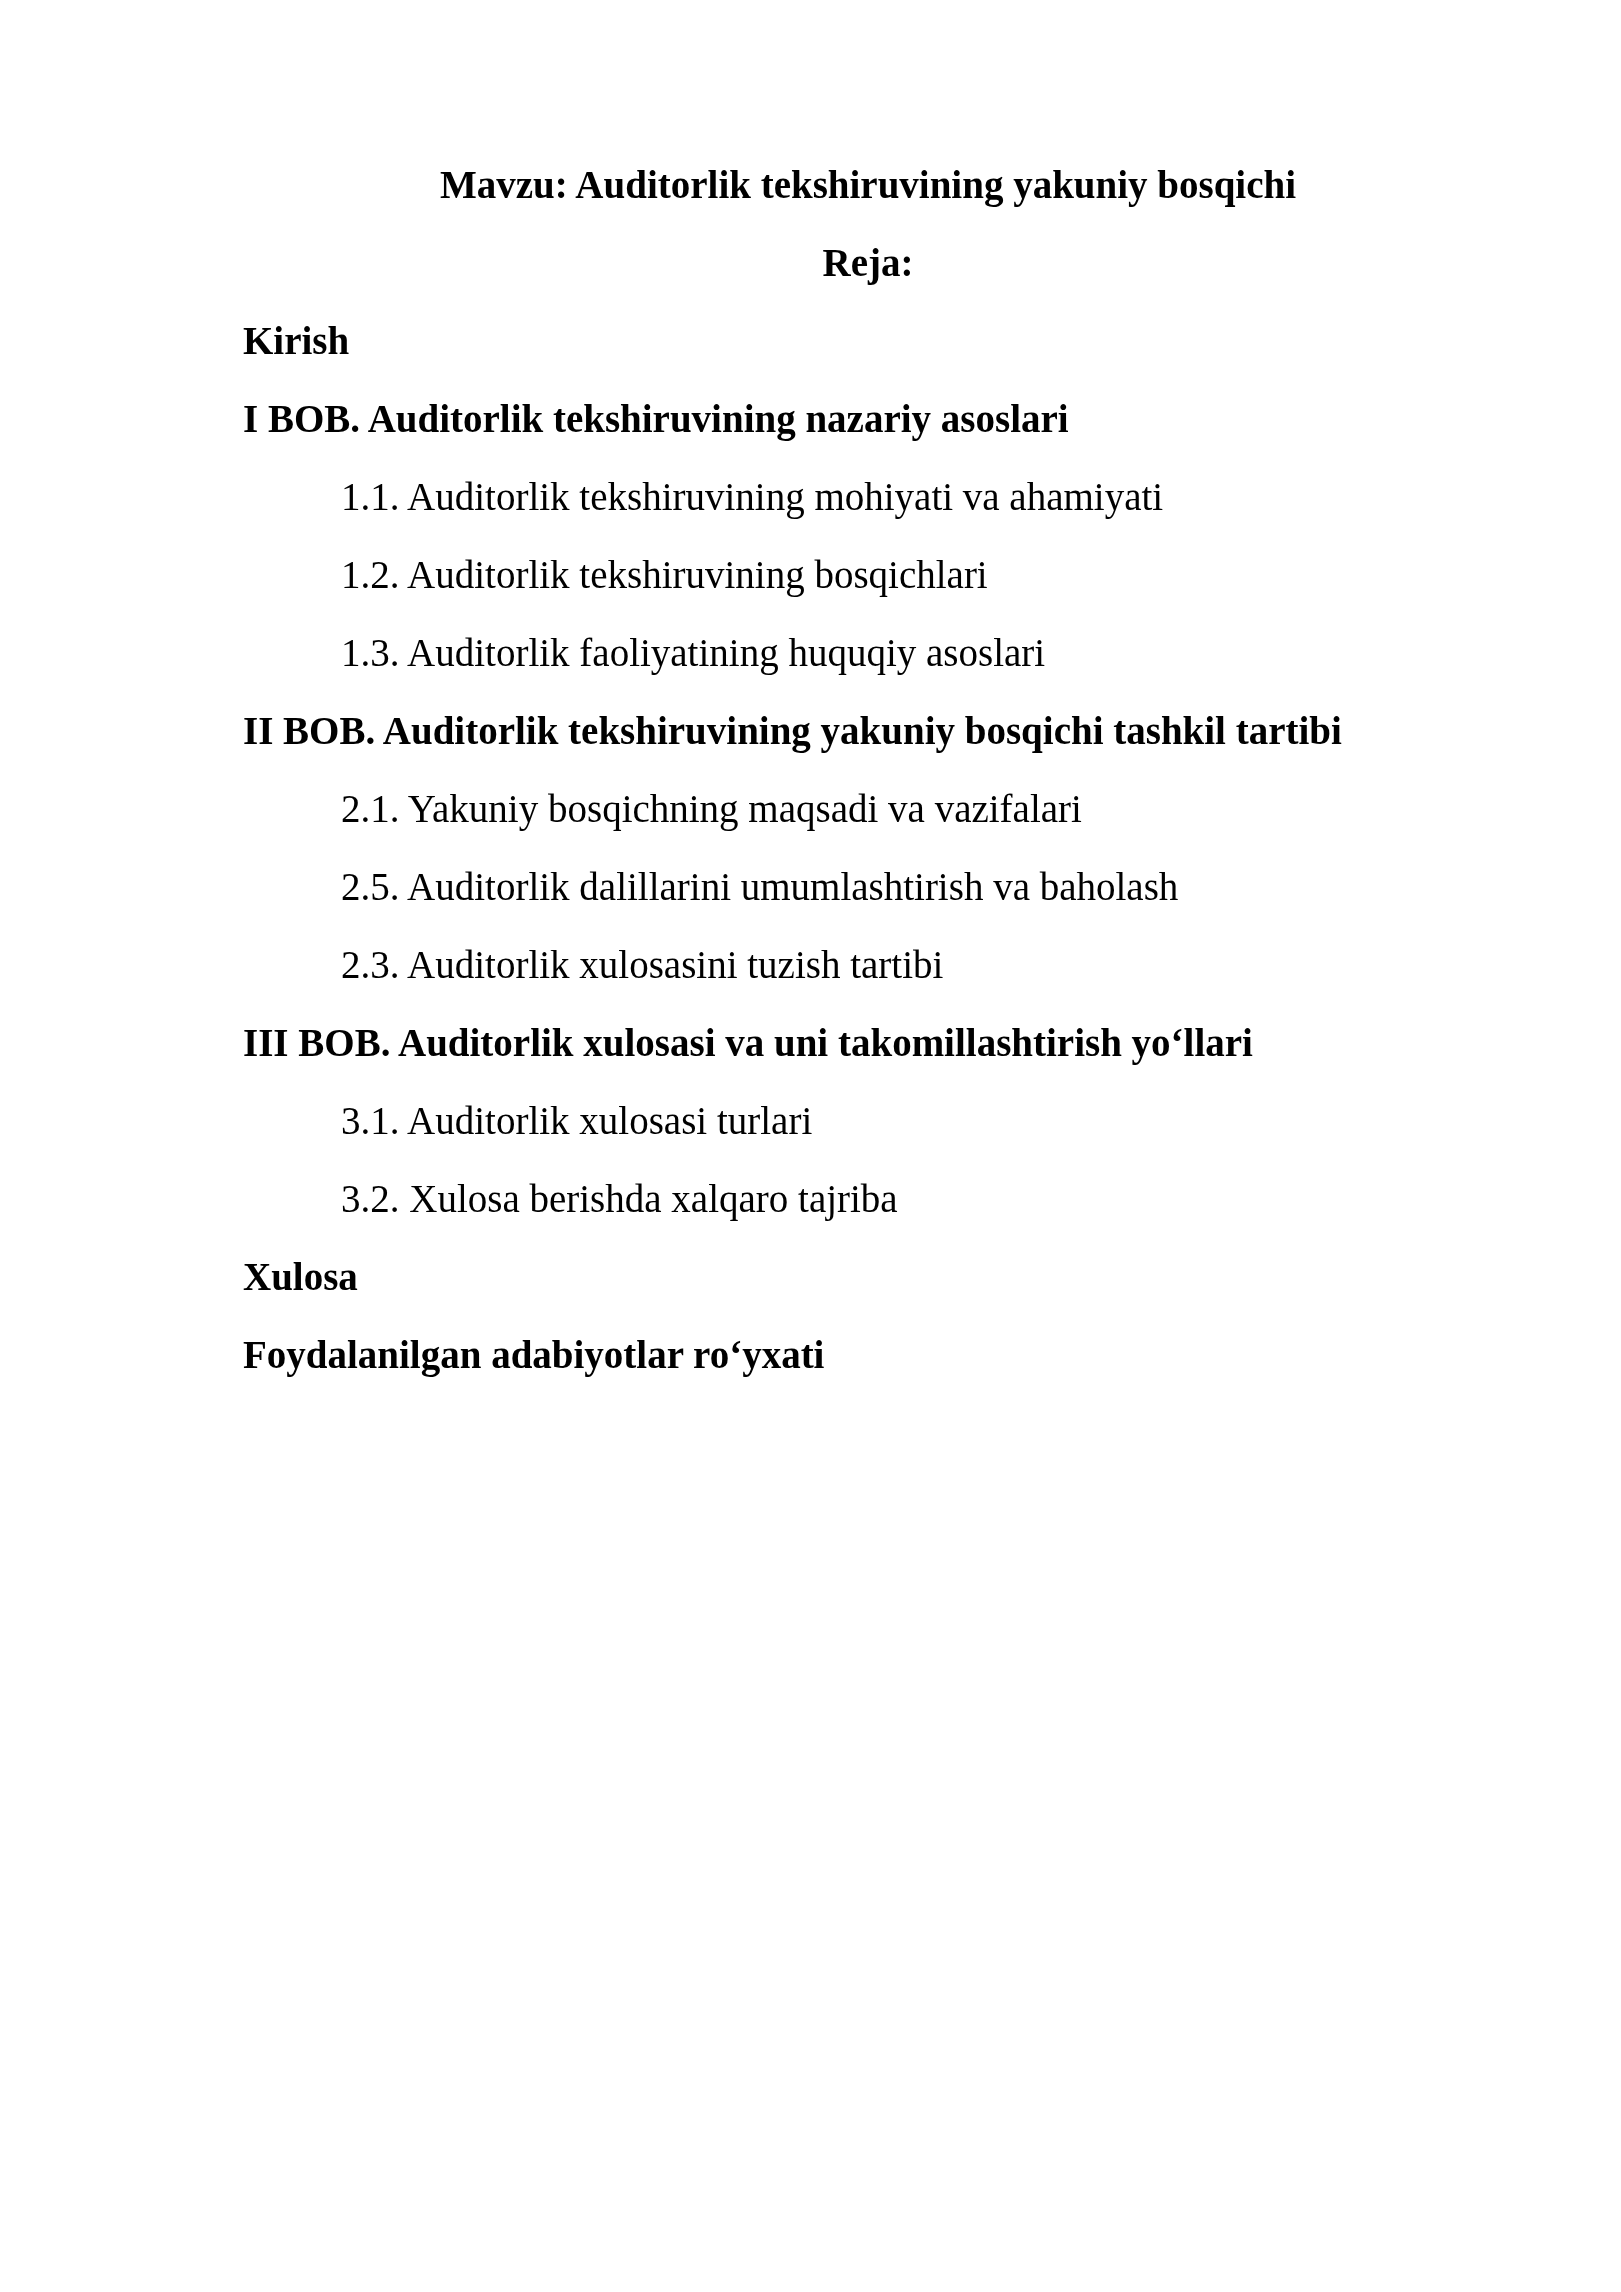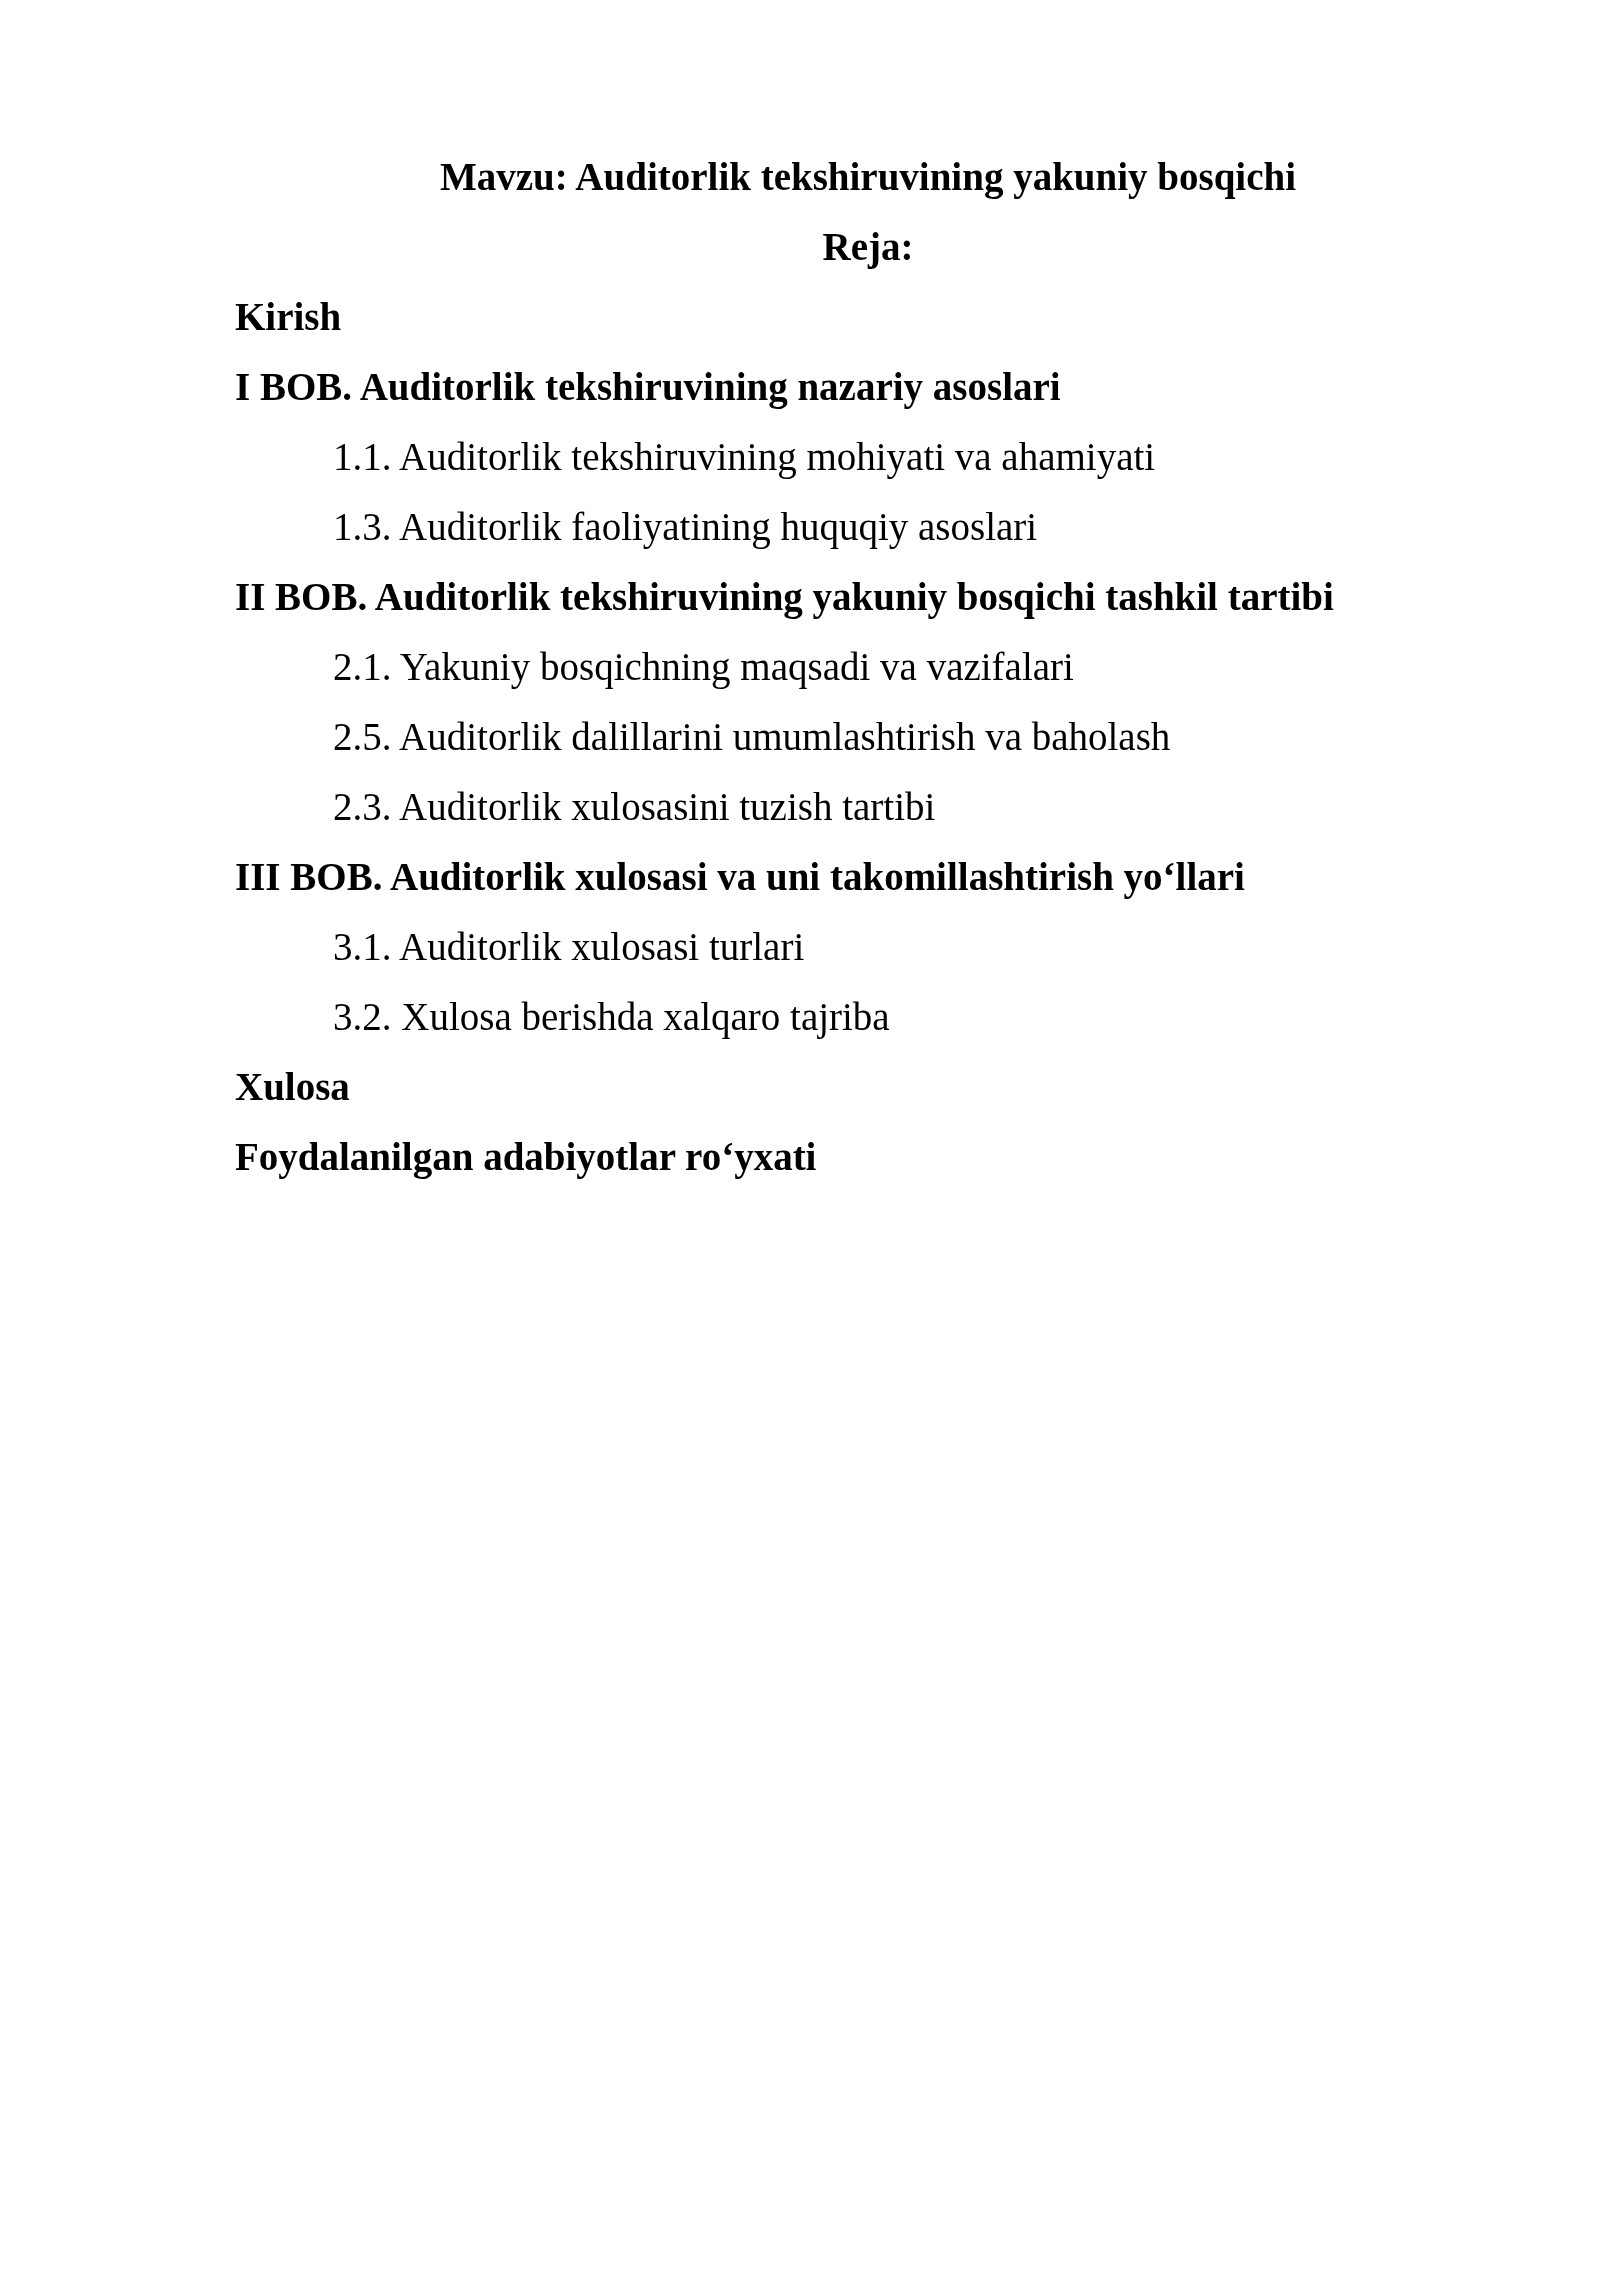--- a/index.html
+++ b/index.html
@@ -15,39 +15,40 @@
   }
   .page {
     box-sizing: border-box;
     width: 1621px;
     height: 2293px;
     padding: 140px 116px 0 231px;
     overflow: hidden;
     background: #ffffff;
   }
   .line {
-    margin: 4px;
+    margin: 12px;
     font-size: 39px;
     line-height: 66px;
     white-space: nowrap;
   }
   .b { font-weight: bold; }
   .c { text-align: center; white-space: normal; }
   .ind { padding-left: 98px; }
 </style>
 </head>
 <body>
 
 <div class="page">
   <p class="line b c">Mavzu: Auditorlik tekshiruvining yakuniy bosqichi</p>
   <p class="line b c">Reja:</p>
 
   <p class="line b">Kirish</p>
   <p class="line b">I BOB. Auditorlik tekshiruvining nazariy asoslari</p>
   <p class="line ind">1.1. Auditorlik tekshiruvining mohiyati va ahamiyati</p>
+  <p class="line ind">1.2. Auditorlik tekshiruvining bosqichlari</p>
   <p class="line ind">1.3. Auditorlik faoliyatining huquqiy asoslari</p>
   <p class="line b">II BOB. Auditorlik tekshiruvining yakuniy bosqichi tashkil tartibi</p>
   <p class="line ind">2.1. Yakuniy bosqichning maqsadi va vazifalari</p>
   <p class="line ind">2.5. Auditorlik dalillarini umumlashtirish va baholash</p>
   <p class="line ind">2.3. Auditorlik xulosasini tuzish tartibi</p>
   <p class="line b">III BOB. Auditorlik xulosasi va uni takomillashtirish yo‘llari</p>
   <p class="line ind">3.1. Auditorlik xulosasi turlari</p>
   <p class="line ind">3.2. Xulosa berishda xalqaro tajriba</p>
   <p class="line b">Xulosa</p>
   <p class="line b">Foydalanilgan adabiyotlar ro‘yxati</p>

